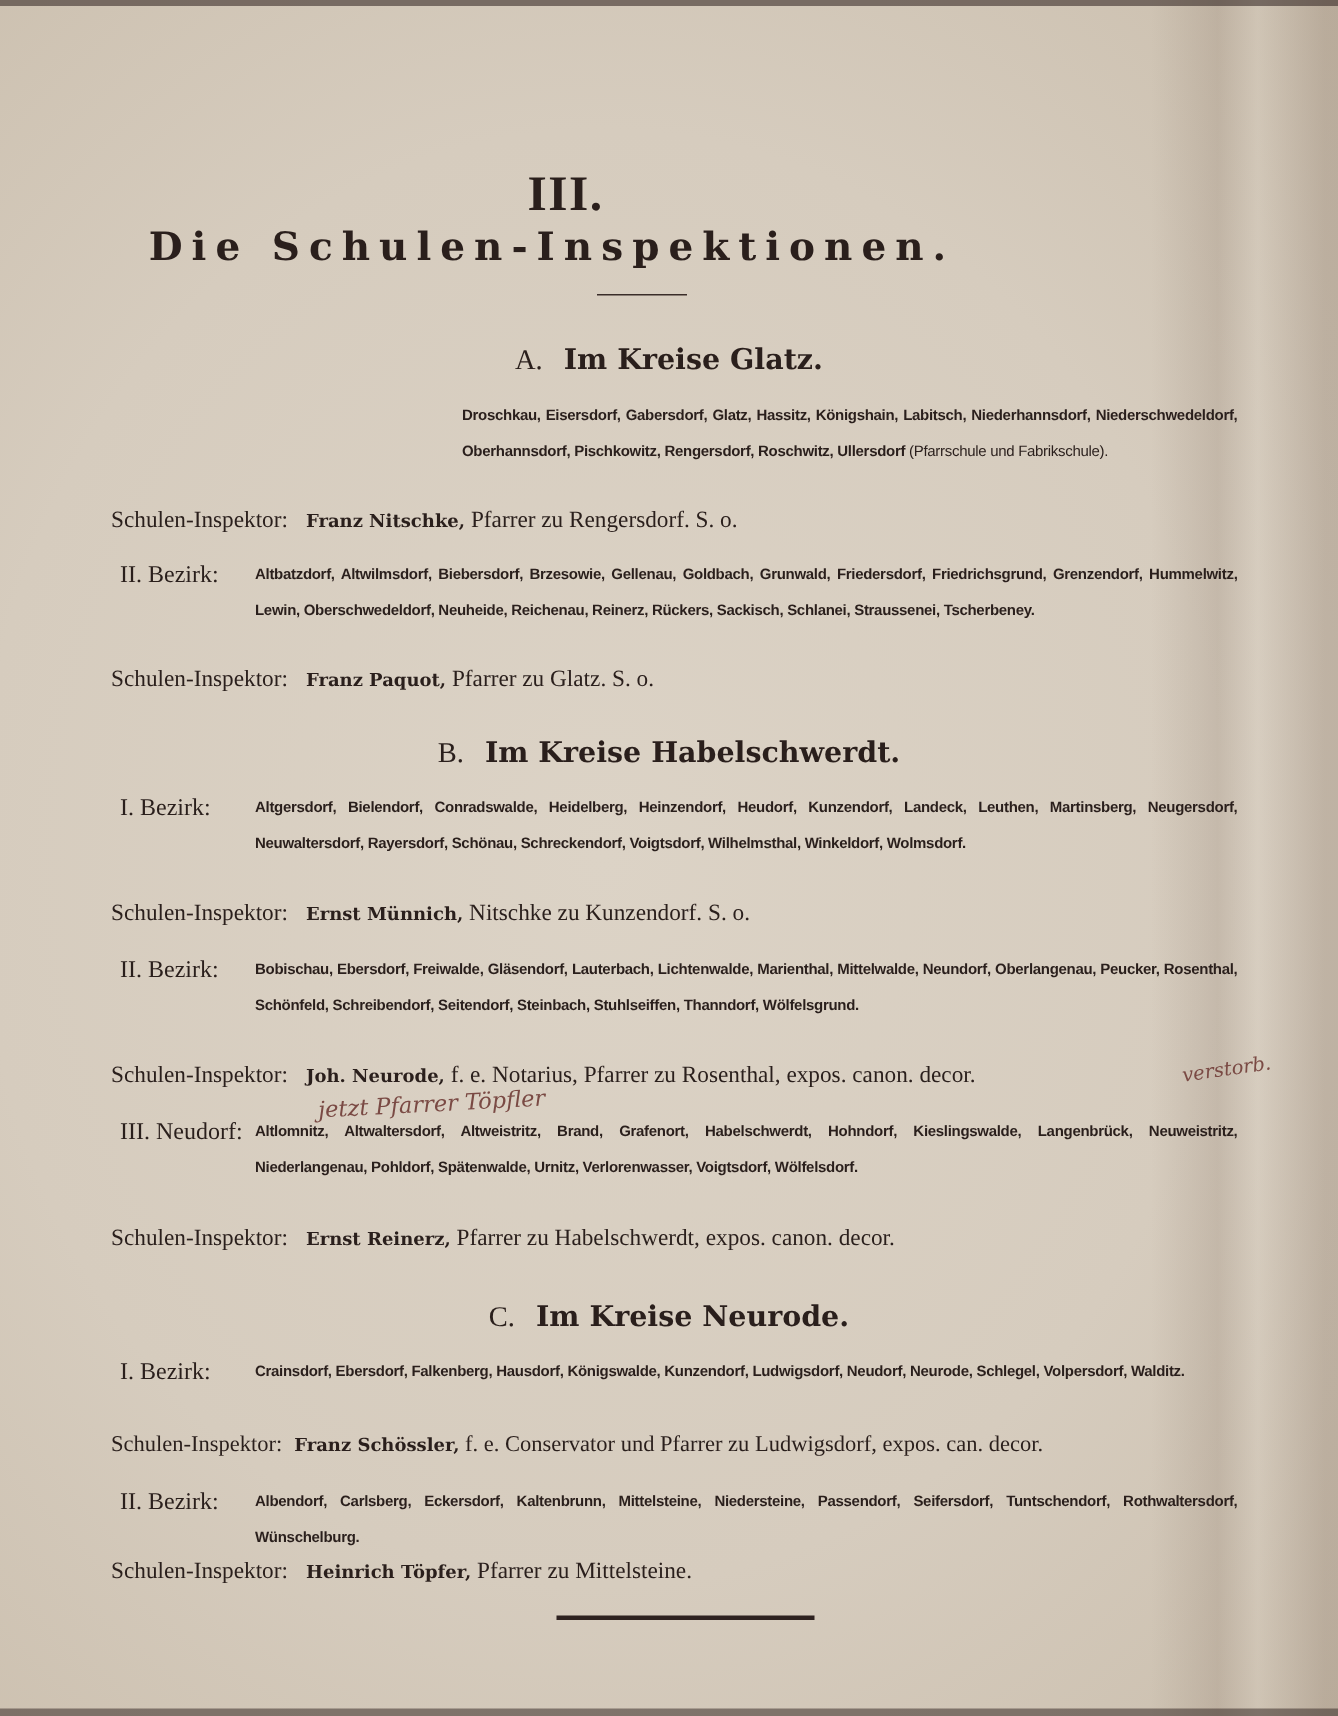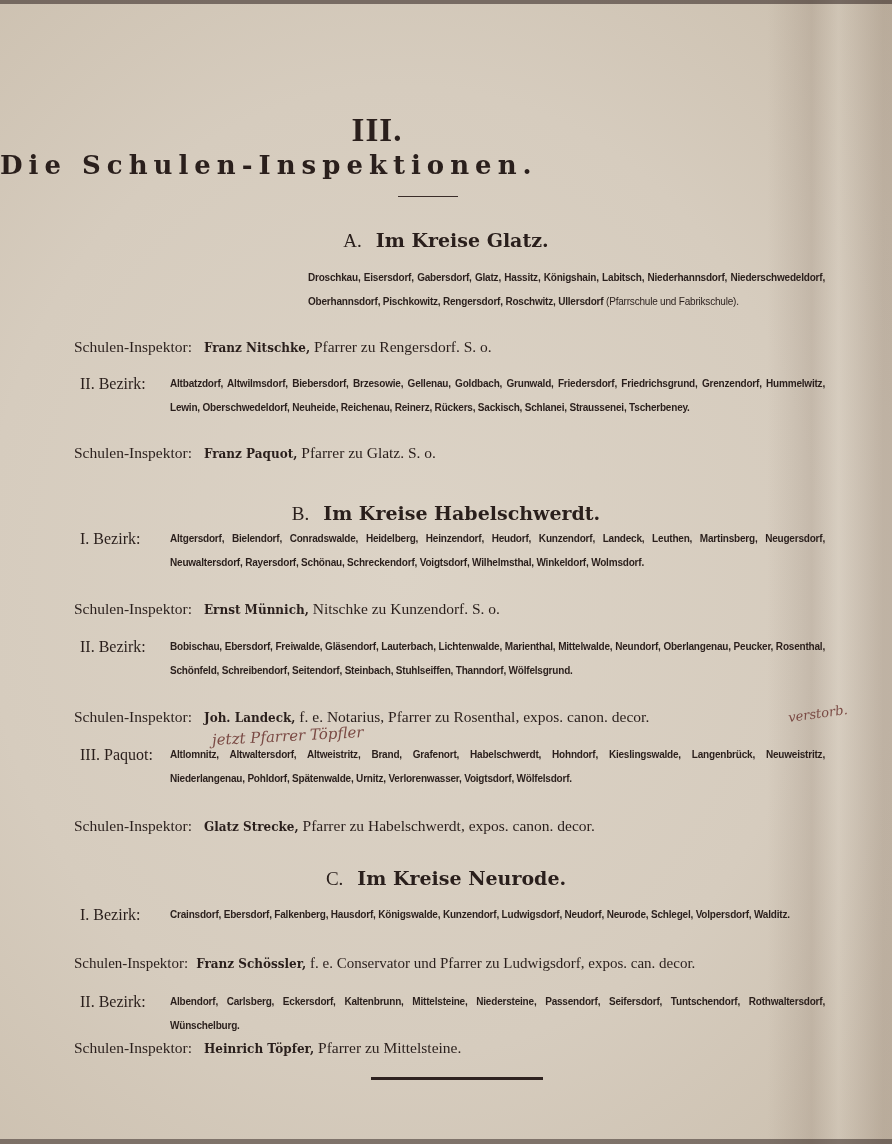--- a/index.html
+++ b/index.html
@@ -16,21 +16,21 @@
         radial-gradient(ellipse at 45% 50%, #dcd3c6 0%, #d6ccbe 60%, #cbbfae 100%);
     }
     .topband { position:absolute; left:0; top:0; width:892px; height:4px; background:#3a2d29; opacity:.6; }
     .bottomband { position:absolute; left:0; bottom:0; width:892px; height:5px; background:#3a2d29; opacity:.55; }
 
     .roman {
       position: absolute; top: 112px; left: 0; width: 754px; text-align: center;
       font-family: "Liberation Serif", serif; font-size: 33px; font-weight: bold; letter-spacing: 1px;
     }
     .title {
-      position: absolute; top: 150px; left: 0; width: 736px; text-align: left;
+      position: absolute; top: 150px; left: 0; width: 736px; text-align: center;
       font-family: "DejaVu Serif", serif; font-size: 26px; font-weight: bold; letter-spacing: 6px;
     }
     .rule-short { position:absolute; top:196px; left:398px; width:60px; height:1px; background:#3a2d29; }
     .rule-end { position:absolute; top:1077px; left:371px; width:172px; height:3px; background:#2e2220; }
 
     .section-head {
       position: absolute; left: 0; width: 892px; text-align: center;
       font-family: "DejaVu Serif", serif; font-size: 19px; font-weight: bold;
     }
     .section-head .letter { font-family: "Liberation Serif", serif; font-weight: normal; font-size: 19px; margin-right: 14px; }
@@ -85,50 +85,50 @@
 
   <div class="bezirk" style="top:372px;">
     <span class="label">II. Bezirk:</span>
     <span class="schools">Altbatzdorf, Altwilmsdorf, Biebersdorf, Brzesowie, Gellenau, Goldbach, Grunwald, Friedersdorf, Friedrichsgrund, Grenzendorf, Hummelwitz, Lewin, Oberschwedeldorf, Neuheide, Reichenau, Reinerz, Rückers, Sackisch, Schlanei, Straussenei, Tscherbeney.</span>
   </div>
   <div class="inspector" style="top:444px;">
     <span class="label">Schulen-Inspektor:</span><span class="name">Franz Paquot,</span>
     <span>Pfarrer zu Glatz.   S. o.</span>
   </div>
 
-  <div class="section-head" style="top:491px;margin-top:11px;">
+  <div class="section-head" style="top:491px;">
     <span class="letter">B.</span><span>Im Kreise Habelschwerdt.</span>
   </div>
 
   <div class="bezirk" style="top:527px;">
     <span class="label">I. Bezirk:</span>
     <span class="schools">Altgersdorf, Bielendorf, Conradswalde, Heidelberg, Heinzendorf, Heudorf, Kunzendorf, Landeck, Leuthen, Martinsberg, Neugersdorf, Neuwaltersdorf, Rayersdorf, Schönau, Schreckendorf, Voigtsdorf, Wilhelmsthal, Winkeldorf, Wolmsdorf.</span>
   </div>
   <div class="inspector" style="top:600px;">
     <span class="label">Schulen-Inspektor:</span><span class="name">Ernst Münnich,</span>
     <span>Nitschke zu Kunzendorf.   S. o.</span>
   </div>
 
   <div class="bezirk" style="top:635px;">
     <span class="label">II. Bezirk:</span>
     <span class="schools">Bobischau, Ebersdorf, Freiwalde, Gläsendorf, Lauterbach, Lichtenwalde, Marienthal, Mittelwalde, Neundorf, Oberlangenau, Peucker, Rosenthal, Schönfeld, Schreibendorf, Seitendorf, Steinbach, Stuhlseiffen, Thanndorf, Wölfelsgrund.</span>
   </div>
   <div class="inspector" style="top:708px;">
-    <span class="label">Schulen-Inspektor:</span><span class="name">Joh. Landeck,</span>
+    <span class="label">Schulen-Inspektor:</span><span class="name">Joh. Neurode,</span>
     <span>f. e. Notarius, Pfarrer zu Rosenthal, expos. canon. decor.</span>
   </div>
   <div class="handwriting" style="top:727px; left:212px;">jetzt Pfarrer Töpfler</div>
   <div class="handwriting" style="top:706px; left:788px; font-size:13px; transform:rotate(-8deg);">verstorb.</div>
 
   <div class="bezirk" style="top:743px;">
-    <span class="label">III. Paquot:</span>
+    <span class="label">III. Neudorf:</span>
     <span class="schools">Altlomnitz, Altwaltersdorf, Altweistritz, Brand, Grafenort, Habelschwerdt, Hohndorf, Kieslingswalde, Langenbrück, Neuweistritz, Niederlangenau, Pohldorf, Spätenwalde, Urnitz, Verlorenwasser, Voigtsdorf, Wölfelsdorf.</span>
   </div>
   <div class="inspector" style="top:817px;">
-    <span class="label">Schulen-Inspektor:</span><span class="name">Glatz Strecke,</span>
+    <span class="label">Schulen-Inspektor:</span><span class="name">Ernst Reinerz,</span>
     <span>Pfarrer zu Habelschwerdt, expos. canon. decor.</span>
   </div>
 
   <div class="section-head" style="top:867px;">
     <span class="letter">C.</span><span>Im Kreise Neurode.</span>
   </div>
 
   <div class="bezirk" style="top:903px;">
     <span class="label">I. Bezirk:</span>
     <span class="schools">Crainsdorf, Ebersdorf, Falkenberg, Hausdorf, Königswalde, Kunzendorf, Ludwigsdorf, Neudorf, Neurode, Schlegel, Volpersdorf, Walditz.</span>

